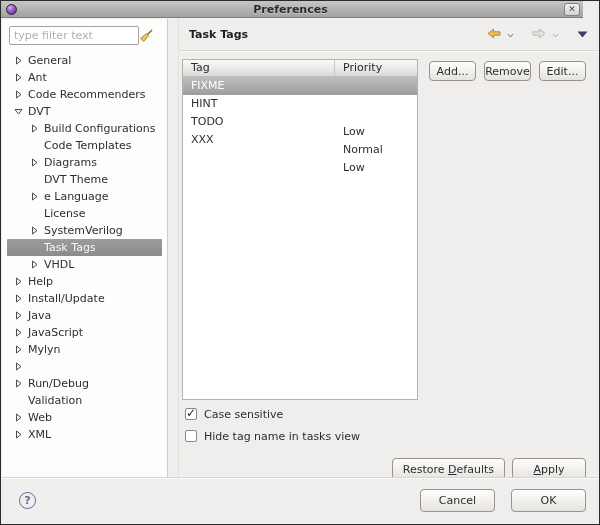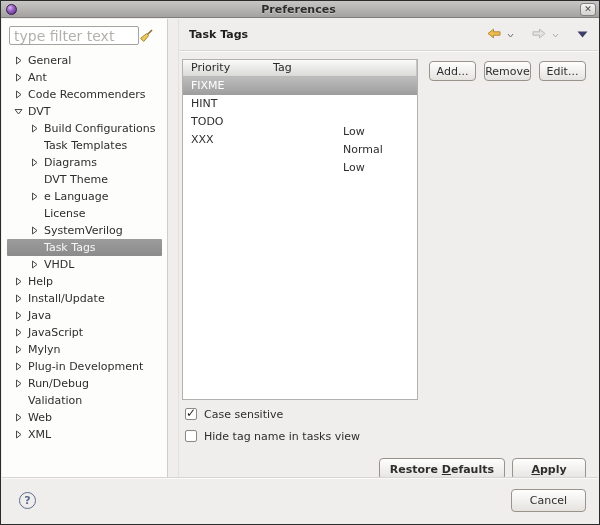--- a/index.html
+++ b/index.html
@@ -3,40 +3,40 @@
 <meta charset="utf-8">
 <style>
   * { margin:0; padding:0; box-sizing:border-box; }
   html,body { background:#d6d3cf; }
   body { font-family:"DejaVu Sans","Liberation Sans",sans-serif; font-size:11px; color:#2e2e2e; }
 
   .window { position:relative; width:600px; height:525px; background:#efeeec;
             border:1px solid #2b2b2b; overflow:hidden; }
 
   
-  .titlebar { position:absolute; top:0; left:0; right:0; height:17px;
+  .titlebar { position:absolute; top:0; left:0; right:16px; height:17px;
               background:linear-gradient(#c7c6c4,#a3a2a0);
               border-bottom:1px solid #807f7d; display:flex; align-items:center; padding:0 3px; }
   .orb { width:11px; height:11px; border-radius:50%; margin-left:2px;
          background:radial-gradient(circle at 35% 30%, #d8b6ef 0%, #9a63c4 40%, #4a2568 100%);
          border:1px solid #3a1d52; }
   .title-text { flex:1; text-align:center; font-weight:bold; color:#2c2c2c;
                 text-shadow:0 1px 0 rgba(255,255,255,.35); }
   .close-btn { width:16px; height:13px; border:1px solid #82817f; border-radius:3px;
                background:linear-gradient(#f4f3f1,#d4d3d1); color:#4c4c4c;
                font-size:9px; line-height:11px; text-align:center; cursor:default; }
 
   
   .body { position:absolute; top:18px; left:1px; right:1px; bottom:47px; display:flex; }
 
   .sidebar { width:166px; background:#fdfdfc; border-right:1px solid #cfcdc9;
              display:flex; flex-direction:column; }
   .filter-row { position:relative; padding:7px 6px 4px 7px; }
   .filter-input { width:130px; height:19px; border:1px solid #a5a3a0; border-radius:2px;
-                  padding:0 18px 0 4px; font-size:14px; color:#333;
+                  padding:0 18px 0 4px; font-size:11px; color:#333;
                   font-family:"DejaVu Sans","Liberation Sans",sans-serif; background:#fff; }
   .filter-input::placeholder { color:#b3b1ad; }
   .broom { position:absolute; right:14px; top:10px; }
 
   .tree { flex:1; padding-top:3px; overflow:hidden; }
   .tree-row { height:17px; line-height:17px; margin:0 5px; display:flex; align-items:center;
               white-space:nowrap; }
   .tree-row .expander { width:18px; display:inline-flex; justify-content:flex-start;
                         padding-left:4px; align-items:center; }
   .tree-row.lvl0 { padding-left:3px; }
@@ -74,21 +74,21 @@
   .side-btns { display:flex; gap:8px; margin-left:11px; padding-top:2px; }
   .side-btns .btn { width:47px; height:20px; }
 
   .check-area { margin:7px 0 0 3px; }
   .check-row { display:flex; align-items:center; height:14px; margin-bottom:8px; }
   .checkbox { width:12px; height:12px; border:1px solid #8b8985; border-radius:2px;
               background:#fff; margin-right:7px; position:relative; }
   .checkbox .mark { position:absolute; left:0px; top:-3px; font-size:12px; color:#1d1d1d; }
 
   .rd-row { display:flex; justify-content:flex-end; gap:7px; margin-top:7px; }
-  .rd-row .btn { height:22px; padding:0 10px;font-weight:bold; }
+  .rd-row .btn { height:22px; padding:0 10px; }
   .rd-row .btn.apply { width:74px; }
   .btn u { text-decoration:underline; }
 
   
   .footer { position:absolute; left:1px; right:1px; bottom:1px; height:46px;
             border-top:1px solid #d7d5d1; box-shadow:0 1px 0 #fbfaf9 inset;
             background:#efeeec; display:flex; align-items:center; padding:0 12px; }
   .help-btn { width:17px; height:17px; border:1px solid #5e6c8e; border-radius:50%;
               color:#5e6c8e; font-weight:bold; font-size:11px; line-height:15px;
               text-align:center; background:transparent; margin-left:5px; }
@@ -154,21 +154,21 @@
           <div class="tree-row lvl1">
             <span class="expander">
               <svg width="9" height="9">
                 <path d="M2.5 1 L7 4.5 L2.5 8 Z" fill="#f8f8f8" stroke="#4d4d4d"></path>
               </svg>
             </span>
             <span class="tree-label">Build Configurations</span>
           </div>
           <div class="tree-row lvl1">
             <span class="expander"></span>
-            <span class="tree-label">Task Templates</span>
+            <span class="tree-label">Code Templates</span>
           </div>
           <div class="tree-row lvl1">
             <span class="expander">
               <svg width="9" height="9">
                 <path d="M2.5 1 L7 4.5 L2.5 8 Z" fill="#f8f8f8" stroke="#4d4d4d"></path>
               </svg>
             </span>
             <span class="tree-label">Diagrams</span>
           </div>
           <div class="tree-row lvl1">
@@ -246,21 +246,20 @@
               </svg>
             </span>
             <span class="tree-label">Mylyn</span>
           </div>
           <div class="tree-row lvl0">
             <span class="expander">
               <svg width="9" height="9">
                 <path d="M2.5 1 L7 4.5 L2.5 8 Z" fill="#f8f8f8" stroke="#4d4d4d"></path>
               </svg>
             </span>
-            <span class="tree-label">Plug-in Development</span>
           </div>
           <div class="tree-row lvl0">
             <span class="expander">
               <svg width="9" height="9">
                 <path d="M2.5 1 L7 4.5 L2.5 8 Z" fill="#f8f8f8" stroke="#4d4d4d"></path>
               </svg>
             </span>
             <span class="tree-label">Run/Debug</span>
           </div>
           <div class="tree-row lvl0">
@@ -314,22 +313,22 @@
             <svg width="11" height="7" viewBox="0 0 11 7">
                 <path d="M0.5 0.5 H10.5 L5.5 6.5 Z" fill="#3d3d68"></path>
               </svg></span>
         </span>
       </div>
 
       <div class="main-content">
         <div class="table-zone">
           <div class="table-frame">
             <div class="thead">
+              <span class="th th-tag">Tag</span>
               <span class="th th-priority">Priority</span>
-              <span class="th th-tag">Tag</span>
             </div>
             <div id="table-body">
                 <div class="trow selected">
                   <span class="td td-tag">FIXME</span>
                   <span class="td td-priority">High</span>
                 </div>
                 <div class="trow">
                   <span class="td td-tag">HINT</span>
                   <span class="td td-priority">Low</span>
                 </div>
@@ -368,15 +367,16 @@
           <button class="btn apply" id="apply-btn"><u>A</u>pply</button>
         </div>
       </div>
     </div>
   </div>
 
   <div class="footer">
     <span class="help-btn"><span>?</span></span>
     <span class="footer-btns">
       <button class="btn">Cancel</button>
+      <button class="btn">OK</button>
     </span>
   </div>
 </div>
 
 </body></html>

